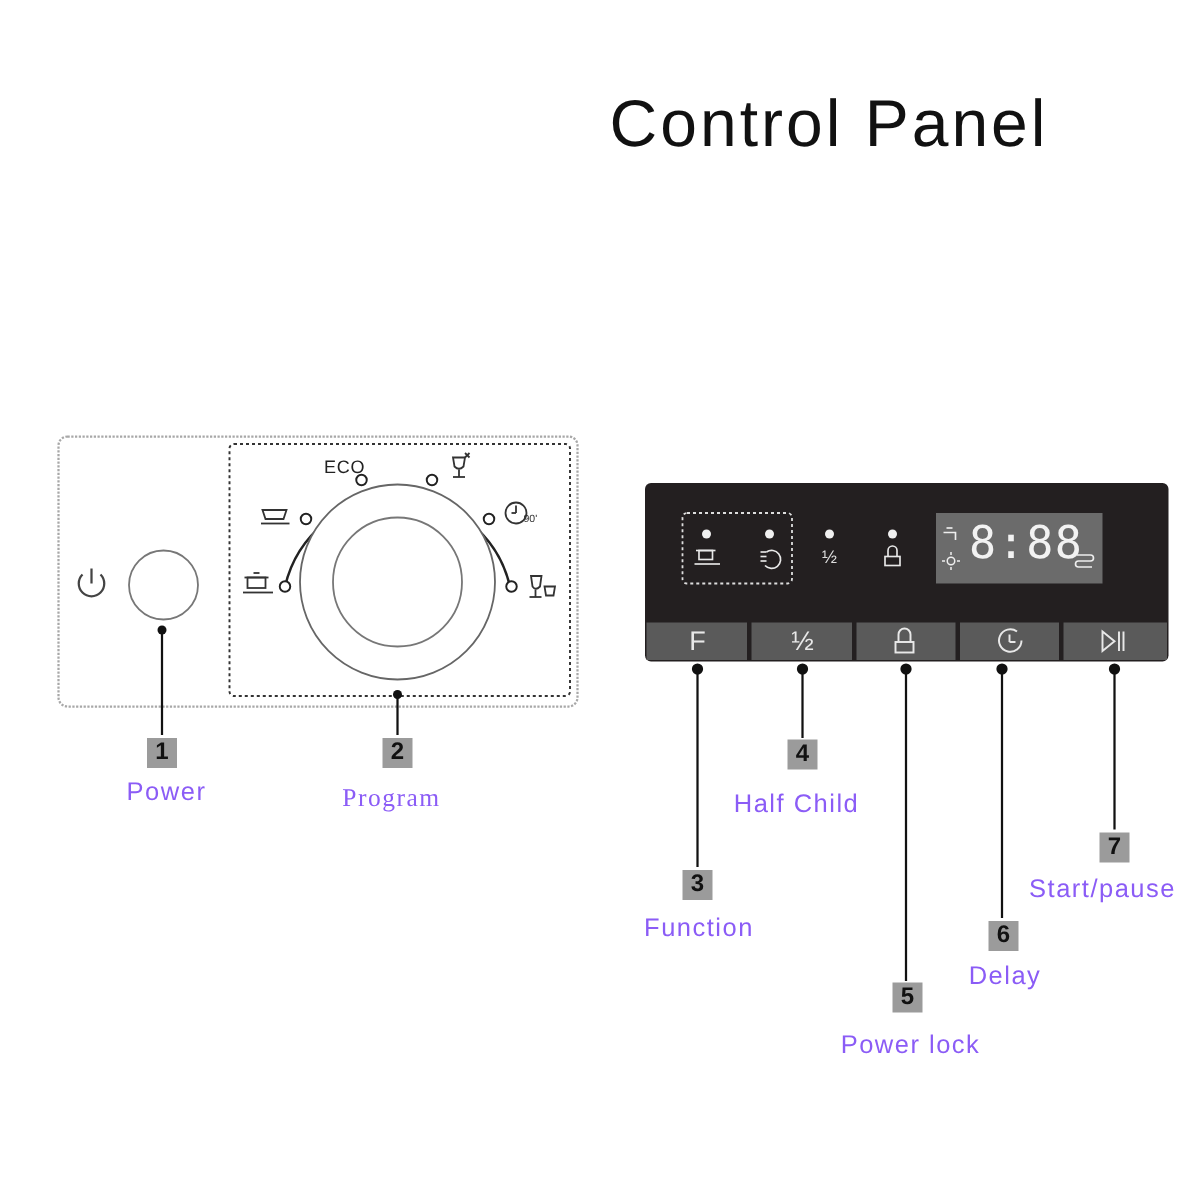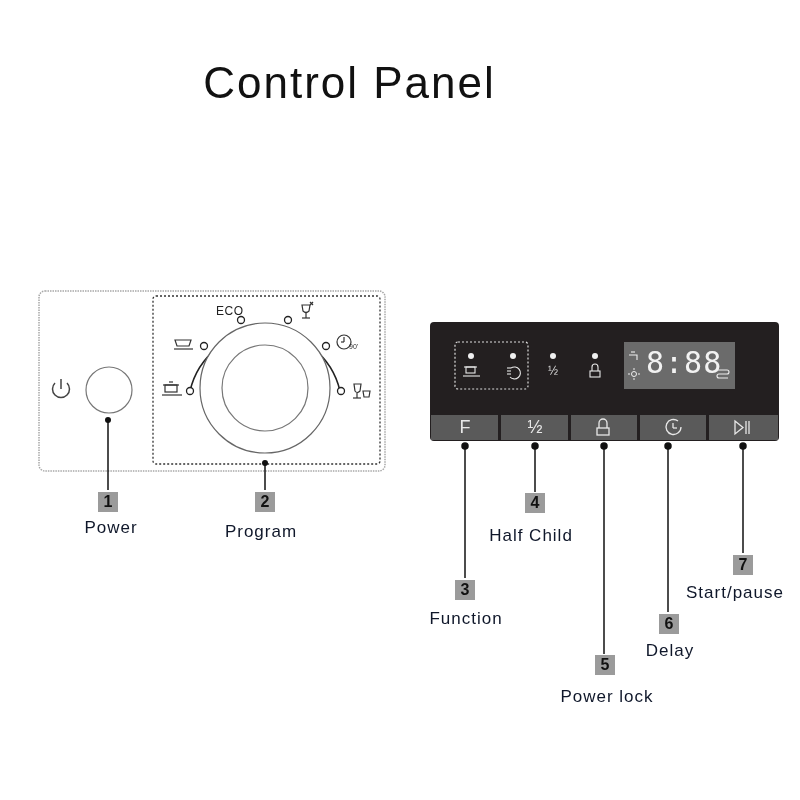--- a/index.html
+++ b/index.html
@@ -1,24 +1,24 @@
 <!DOCTYPE html>
 <html><head>
   <meta charset="utf-8">
   <style>
     html, body { margin: 0; padding: 0; background: #ffffff; }
     body { width: 800px; height: 800px; position: relative; overflow: hidden;
            font-family: "Liberation Sans", "DejaVu Sans", sans-serif; color: #111; }
-    .title { position: absolute; left: 0; width: 699px; top: 58px; text-align: center;
+    .title { position: absolute; left: 0; width: 699px; top: 58px; text-align: right;
              font-size: 44px; letter-spacing: 2px; font-weight: 500; color: #111; }
     svg.canvas { position: absolute; left: 0; top: 0; }
     .badge { position: absolute; width: 20px; height: 20px; background: #9b9b9b;
              color: #111; font-weight: bold; font-size: 16px; line-height: 20px;
              text-align: center; }
-    .label { position: absolute; font-size: 17px; letter-spacing: 1px; color: #0f172a;
+    .label { position: absolute; font-size: 17px; letter-spacing: 1px; color: #8b5cf6;
              white-space: nowrap; transform: translateX(-50%); }
     .eco { position: absolute; font-size: 12px; color: #222; letter-spacing: 0.5px; }
     .btn-glyph { position: absolute; color: #e8e8e8; font-size: 18px; text-align: center;
                  transform: translateX(-50%); line-height: 20px; }
     .seg { position: absolute; font-family: "DejaVu Sans Mono", monospace; color: #f2f2f2;
            font-size: 30px; line-height: 30px; letter-spacing: 1px; text-align: center; }
     .half-led { position: absolute; color: #ddd; font-size: 12px; transform: translateX(-50%); }
   </style>
 </head>
 <body>
@@ -175,21 +175,21 @@
 
 <div class="seg" style="left:646px; top:348px;">8:88</div>
 
 <div class="btn-glyph" style="left:465px; top:417px;">F</div>
 <div class="btn-glyph" style="left:535px; top:417px;">½</div>
 
 <div class="badge" style="left:98px; top:492px;">1</div>
 <div class="label" style="left:111px; top:518px;">Power</div>
 
 <div class="badge" style="left:255px; top:492px;">2</div>
-<div class="label" style="left:261px; top:522px;">Program</div>
+<div class="label" style="left:261px; top:522px;font-family:Liberation Serif, serif;">Program</div>
 
 <div class="badge" style="left:455px; top:580px;">3</div>
 <div class="label" style="left:466px; top:609px;">Function</div>
 
 <div class="badge" style="left:525px; top:493px;">4</div>
 <div class="label" style="left:531px; top:526px;">Half Child</div>
 
 <div class="badge" style="left:595px; top:655px;">5</div>
 <div class="label" style="left:607px; top:687px;">Power lock</div>
 

